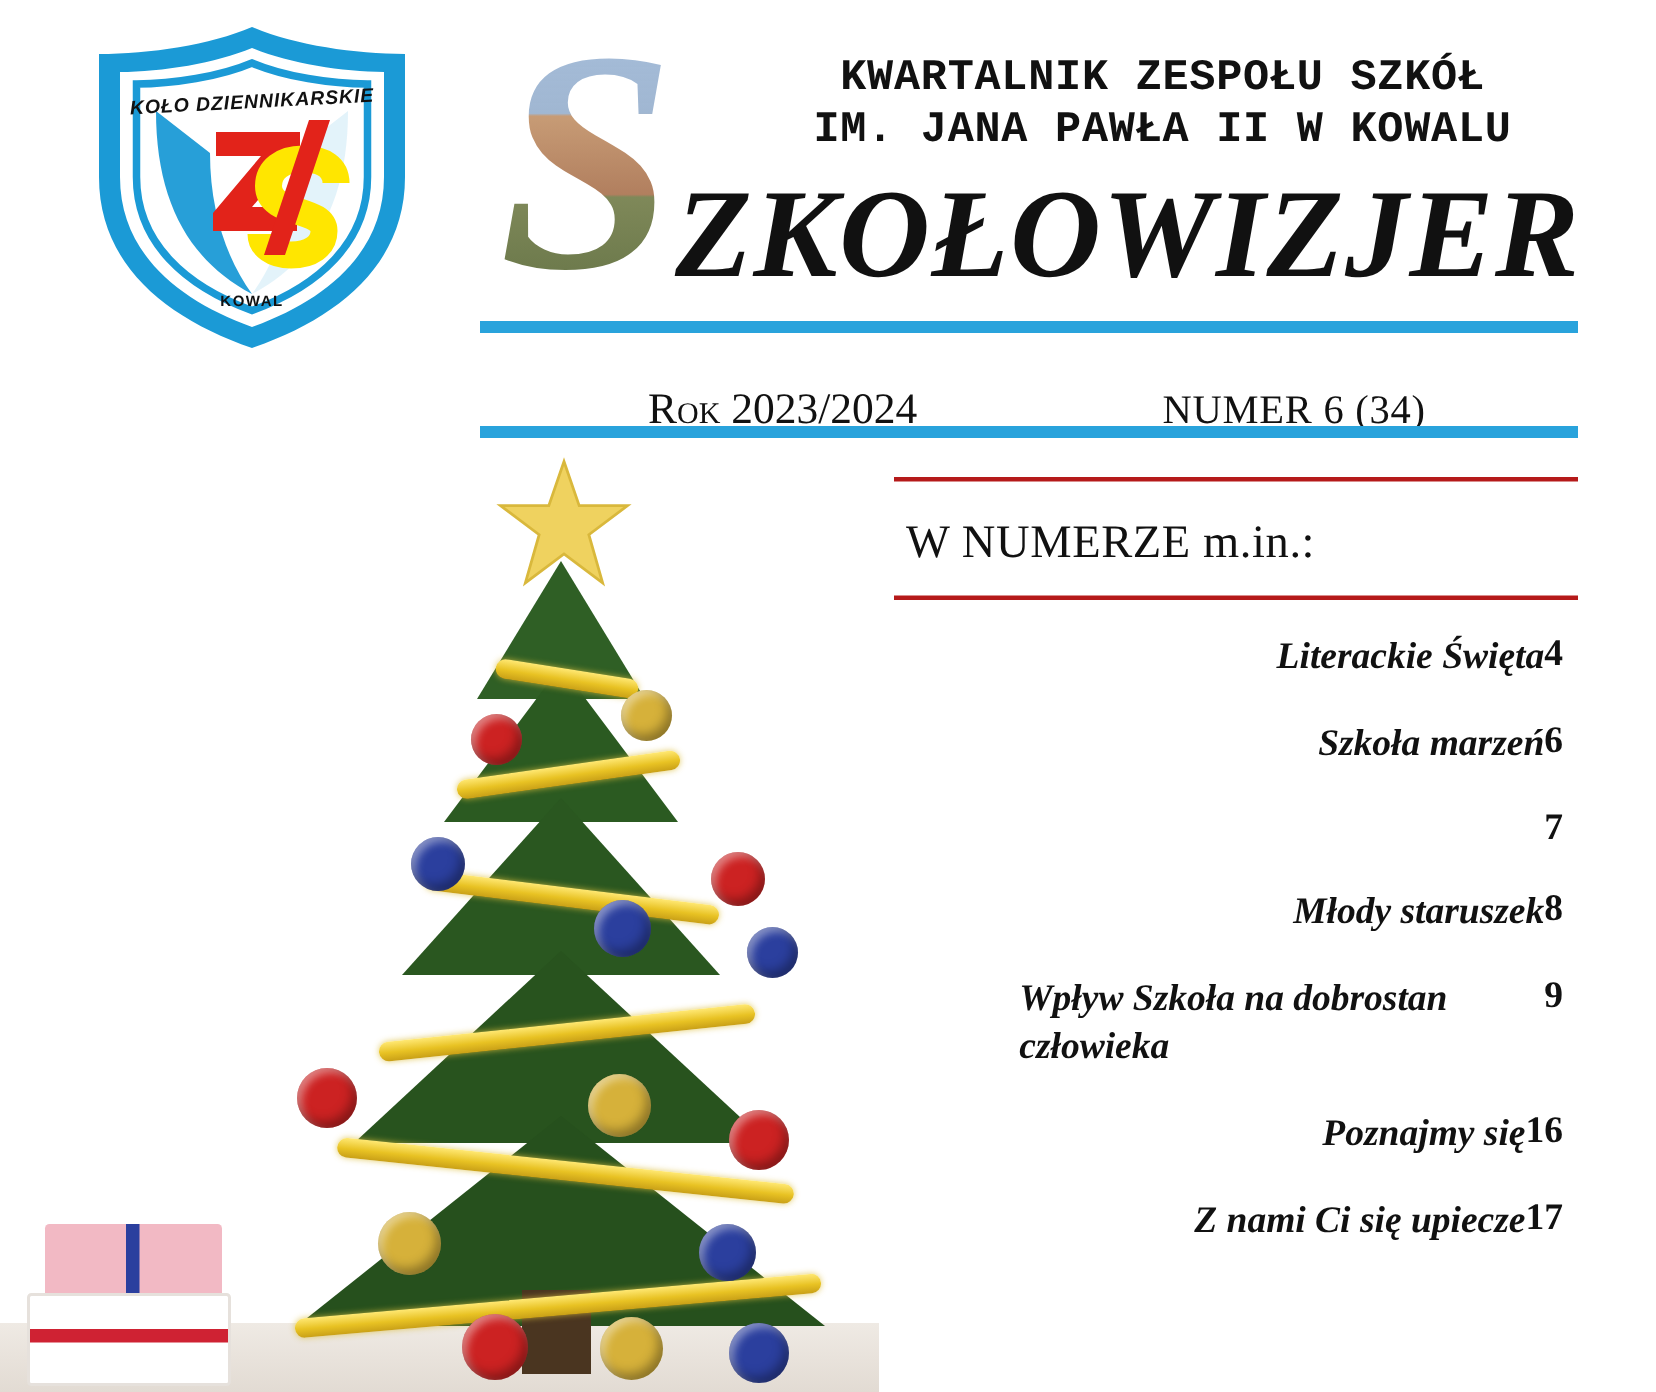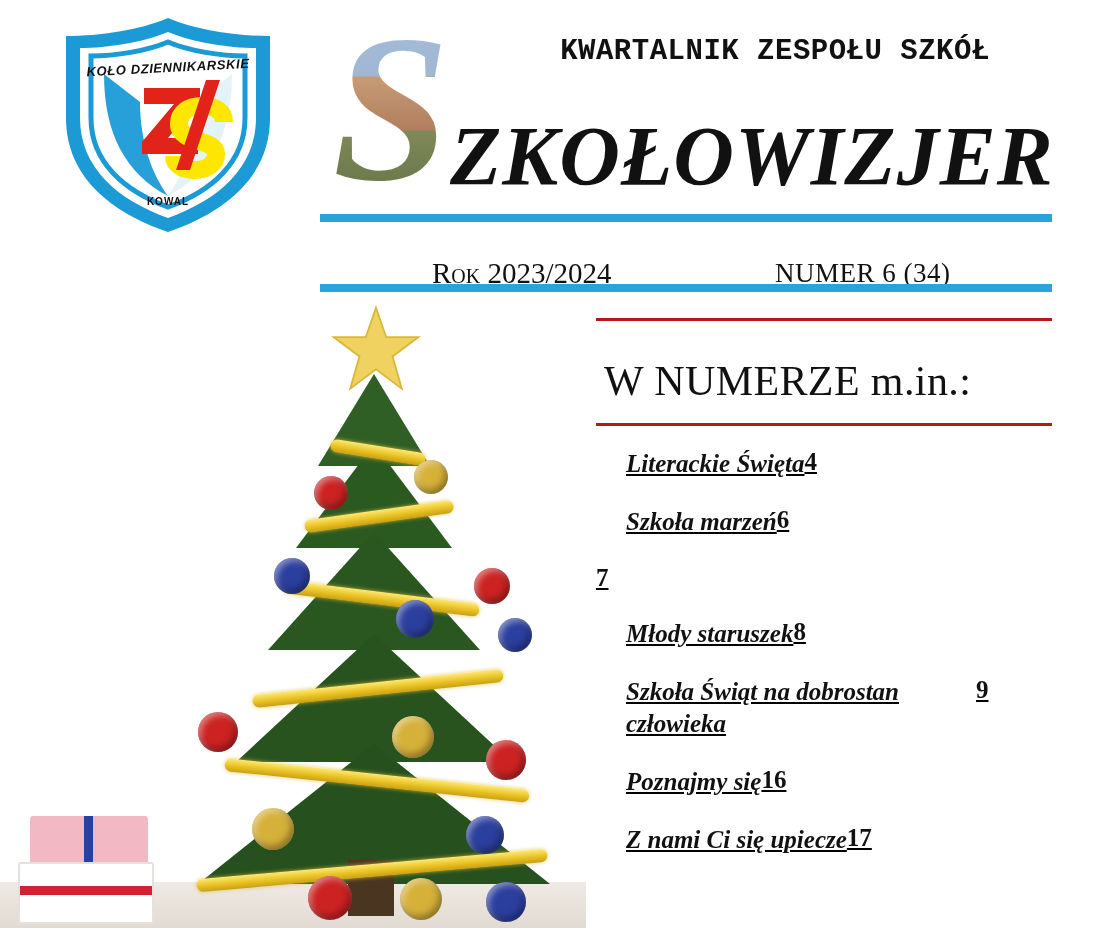--- a/index.html
+++ b/index.html
@@ -153,35 +153,34 @@
     position: absolute;
     left: 596px; top: 318px;
     width: 456px;
   }
   .contents .hr {
     width: 456px;
     height: 3px;
     background: #b51a1a;
   }
   .contents-title {
-    padding: 36px 0 18px 8px;
-    font-family: "Liberation Serif", serif;
-    font-size: 42px;
+    padding: 22px 0 18px 8px;
+    font-family: "Liberation Serif", serif;
+    font-size: 31px;
     color: #111;
     letter-spacing: 0.4px;
   }
   .toc {
     margin-top: 22px;
   }
   .toc-row {
     display: flex;
     align-items: flex-start;
-    justify-content: flex-start;
+    justify-content: flex-end;
     margin-bottom: 26px;
-    text-decoration: underline;
   }
   .toc-label {
     font-family: "Liberation Serif", serif;
     font-style: italic;
     font-weight: bold;
     font-size: 25px;
     color: #111;
     padding-left: 30px;
     max-width: 350px;
     line-height: 1.28;
@@ -281,20 +280,21 @@
 
       <path d="M158 66 L128 156 L142 156 L172 66 Z" fill="#e2231a"></path>
     </svg>
     <div class="logo-text-top">KOŁO DZIENNIKARSKIE</div>
     <div class="logo-text-bottom">KOWAL</div>
   </div>
 
   <div class="title-block">
     <div class="kwartalnik">
       <div>KWARTALNIK ZESPOŁU SZKÓŁ</div>
+      <div>IM. JANA PAWŁA II W KOWALU</div>
     </div>
     <div class="big-s">S</div>
     <div class="szkolowizjer">ZKOŁOWIZJER</div>
   </div>
 
   <div class="rule-blue top"></div>
   <div class="issue-line">
     <span class="issue-year">Rok 2023/2024</span>
     <span class="issue-number">NUMER 6 (34)</span>
   </div>
@@ -316,21 +316,21 @@
       <span class="toc-page">6</span>
     </div>
     <div class="toc-row">
       <span class="toc-page">7</span>
     </div>
     <div class="toc-row">
       <span class="toc-label">Młody staruszek</span>
       <span class="toc-page">8</span>
     </div>
     <div class="toc-row">
-      <span class="toc-label">Szkoła Świąt na dobrostan człowieka</span>
+      <span class="toc-label">Wpływ Szkoła na dobrostan człowieka</span>
       <span class="toc-page">9</span>
     </div>
     <div class="toc-row">
       <span class="toc-label">Poznajmy się</span>
       <span class="toc-page">16</span>
     </div>
     <div class="toc-row">
       <span class="toc-label">Z nami Ci się upiecze</span>
       <span class="toc-page">17</span>
     </div>

